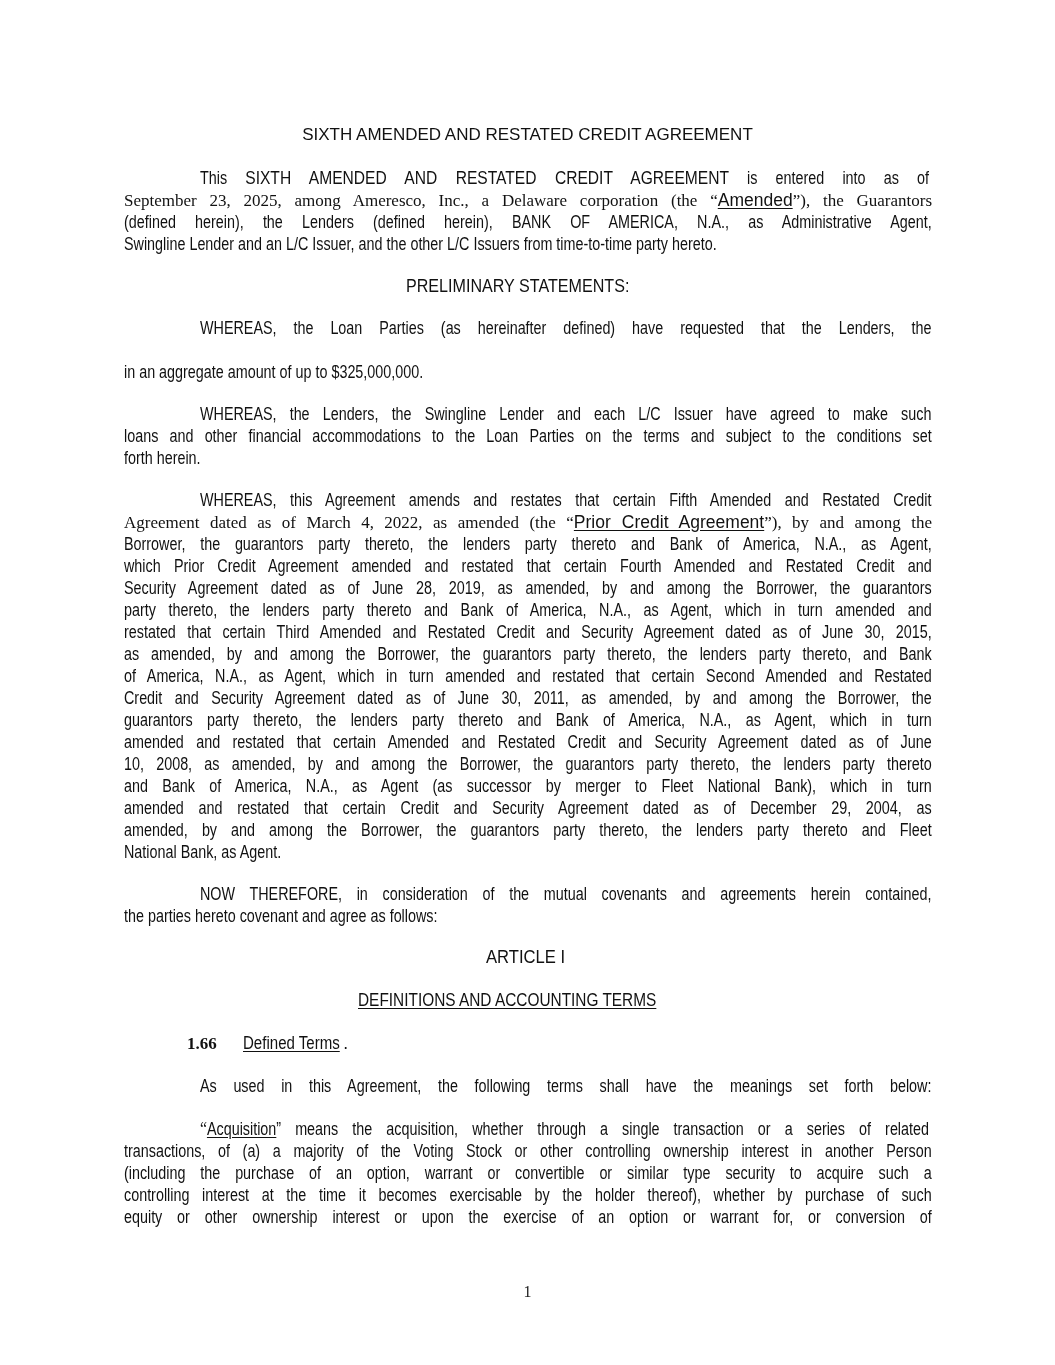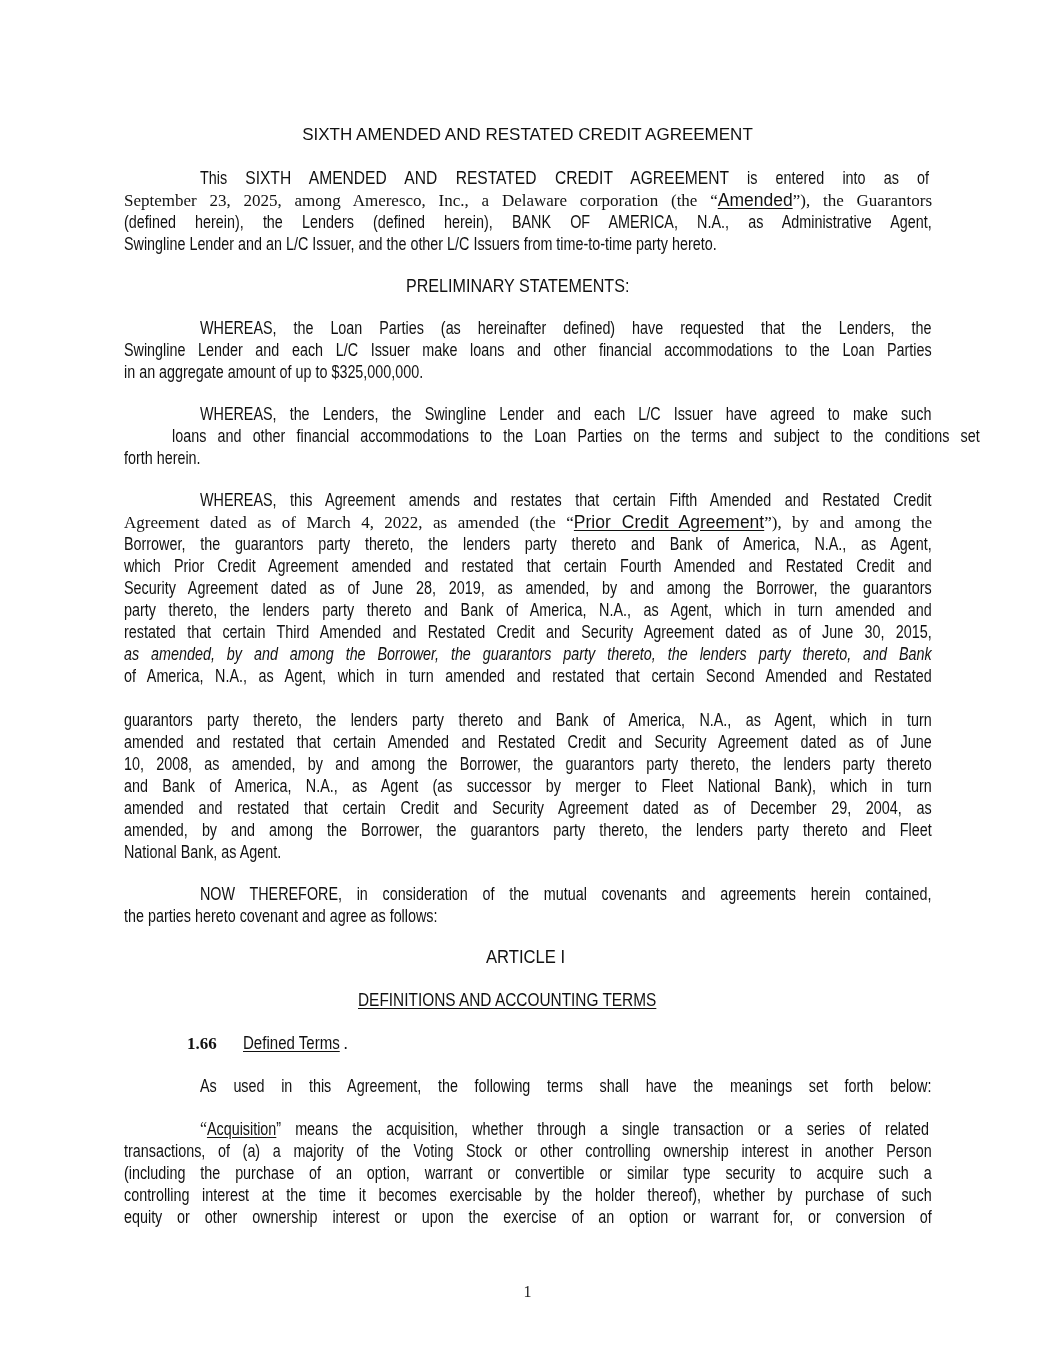--- a/index.html
+++ b/index.html
@@ -94,31 +94,28 @@
     <span class="lw">Swingline Lender and an L/C Issuer, and the other L/C Issuers from time-to-time party hereto.</span>
   </div>
 
   <div class="line center sans" style="top:275px;">
     <span class="in" style="transform:scaleX(0.92);">PRELIMINARY STATEMENTS:</span>
   </div>
 
   <div class="line just indent sans" style="top:317px;">
     <span class="jw" style="width:892px;">WHEREAS, the Loan Parties (as hereinafter defined) have requested that the Lenders, the</span>
   </div>
-  <div class="line just sans" style="top:339px;">
-    <span class="jw">Swingline Lender and each L/C Issuer make loans and other financial accommodations to the Loan Parties</span>
-  </div>
   <div class="line left sans" style="top:361px;">
     <span class="lw">in an aggregate amount of up to $325,000,000.</span>
   </div>
 
   <div class="line just indent sans" style="top:403px;">
     <span class="jw" style="width:892px;">WHEREAS, the Lenders, the Swingline Lender and each L/C Issuer have agreed to make such</span>
   </div>
-  <div class="line just sans" style="top:425px;margin-left:48px;">
+  <div class="line just sans" style="top:425px;">
     <span class="jw">loans and other financial accommodations to the Loan Parties on the terms and subject to the conditions set</span>
   </div>
   <div class="line left sans" style="top:447px;">
     <span class="lw">forth herein.</span>
   </div>
 
   <div class="line just indent sans" style="top:489px;">
     <span class="jw" style="width:892px;">WHEREAS, this Agreement amends and restates that certain Fifth Amended and Restated Credit</span>
   </div>
   <div class="line just serif" style="top:511px;">
@@ -134,25 +131,28 @@
     </div>
   <div class="line just sans" style="top:577px;">
       <span class="jw">Security Agreement dated as of June 28, 2019, as amended, by and among the Borrower, the guarantors</span>
     </div>
   <div class="line just sans" style="top:599px;">
       <span class="jw">party thereto, the lenders party thereto and Bank of America, N.A., as Agent, which in turn amended and</span>
     </div>
   <div class="line just sans" style="top:621px;">
       <span class="jw">restated that certain Third Amended and Restated Credit and Security Agreement dated as of June 30, 2015,</span>
     </div>
-  <div class="line just sans" style="top:643px;font-style:italic;">
+  <div class="line just sans" style="top:643px;">
       <span class="jw">as amended, by and among the Borrower, the guarantors party thereto, the lenders party thereto, and Bank</span>
     </div>
   <div class="line just sans" style="top:665px;">
       <span class="jw">of America, N.A., as Agent, which in turn amended and restated that certain Second Amended and Restated</span>
+    </div>
+  <div class="line just sans" style="top:687px;">
+      <span class="jw">Credit and Security Agreement dated as of June 30, 2011, as amended, by and among the Borrower, the</span>
     </div>
   <div class="line just sans" style="top:709px;">
       <span class="jw">guarantors party thereto, the lenders party thereto and Bank of America, N.A., as Agent, which in turn</span>
     </div>
   <div class="line just sans" style="top:731px;">
       <span class="jw">amended and restated that certain Amended and Restated Credit and Security Agreement dated as of June</span>
     </div>
   <div class="line just sans" style="top:753px;">
       <span class="jw">10, 2008, as amended, by and among the Borrower, the guarantors party thereto, the lenders party thereto</span>
     </div>

